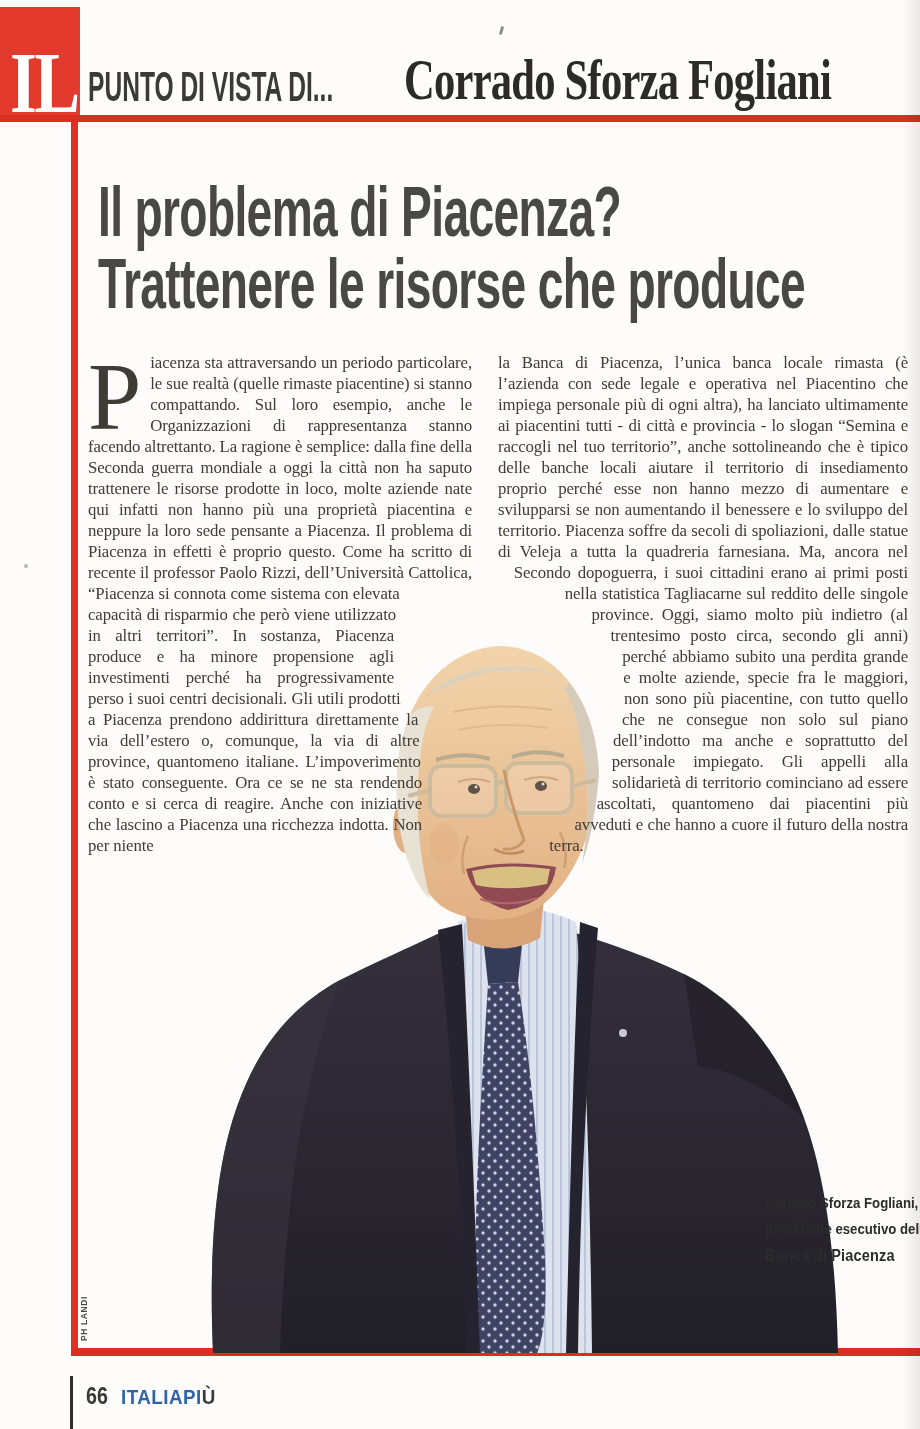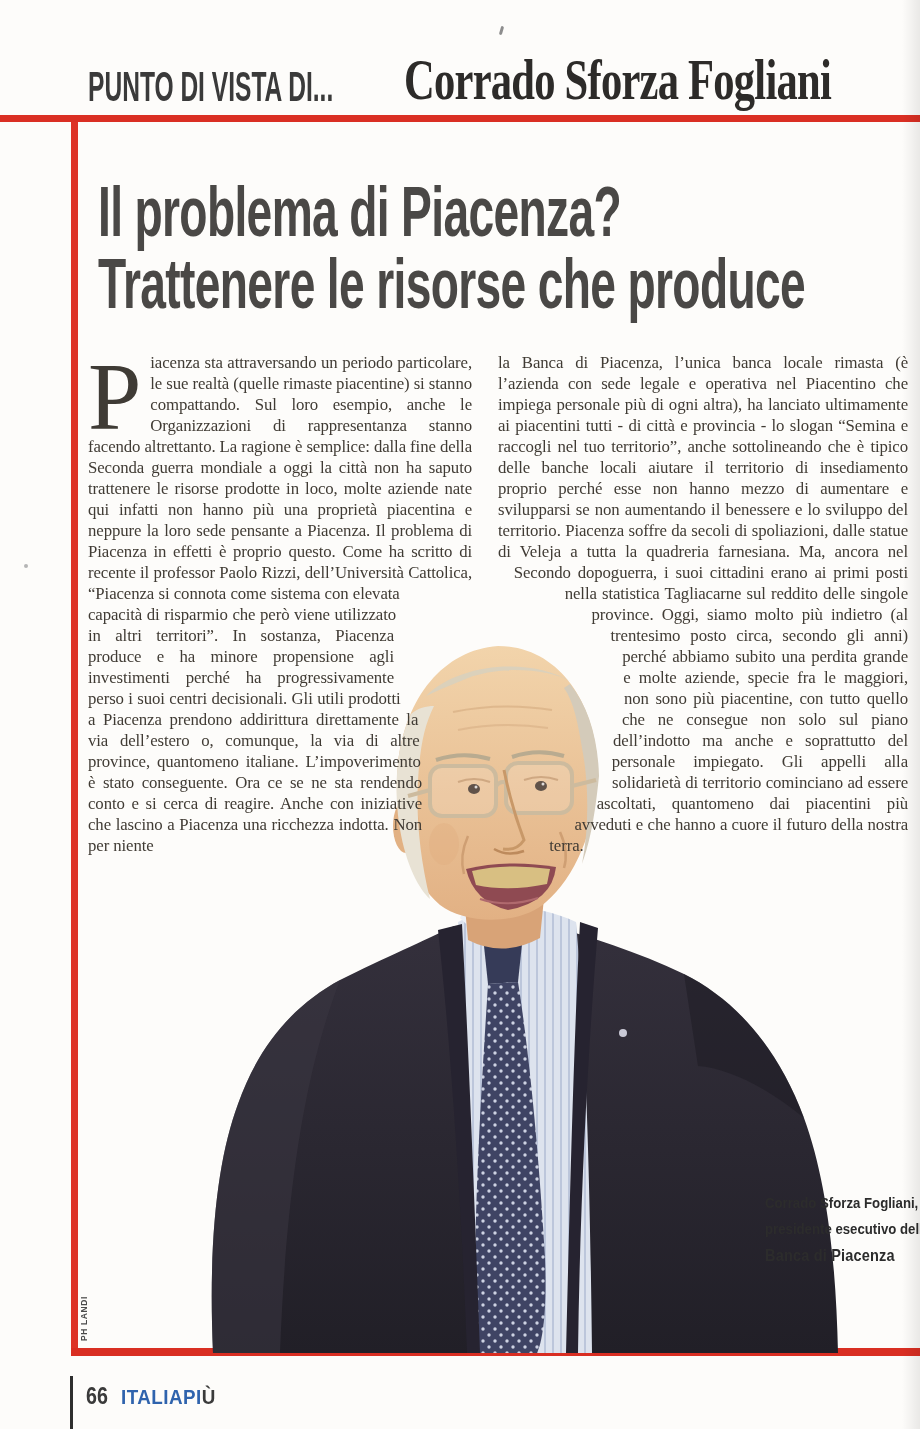--- a/index.html
+++ b/index.html
@@ -60,20 +60,23 @@
   .mark1{position:absolute;left:500px;top:26px;width:3px;height:9px;background:#8d8d8d;
         border-radius:2px;transform:rotate(16deg);}
   .mark2{position:absolute;left:24px;top:564px;width:4px;height:4px;background:#b5b5b5;
         border-radius:50%;}
 </style>
 </head>
 <body>
 
 <div class="page">
 
+  <div class="masthead-box">
+    <span class="masthead-il">IL</span>
+  </div>
   <div class="kicker">PUNTO DI VISTA DI...</div>
   <div class="author">Corrado Sforza Fogliani</div>
   <div class="rule-top"></div>
   <div class="rule-left"></div>
   <div class="rule-bottom"></div>
   <div class="mark1"></div>
   <div class="mark2"></div>
 
   <div class="headline">
     <span class="hl">Il problema di Piacenza?</span>

